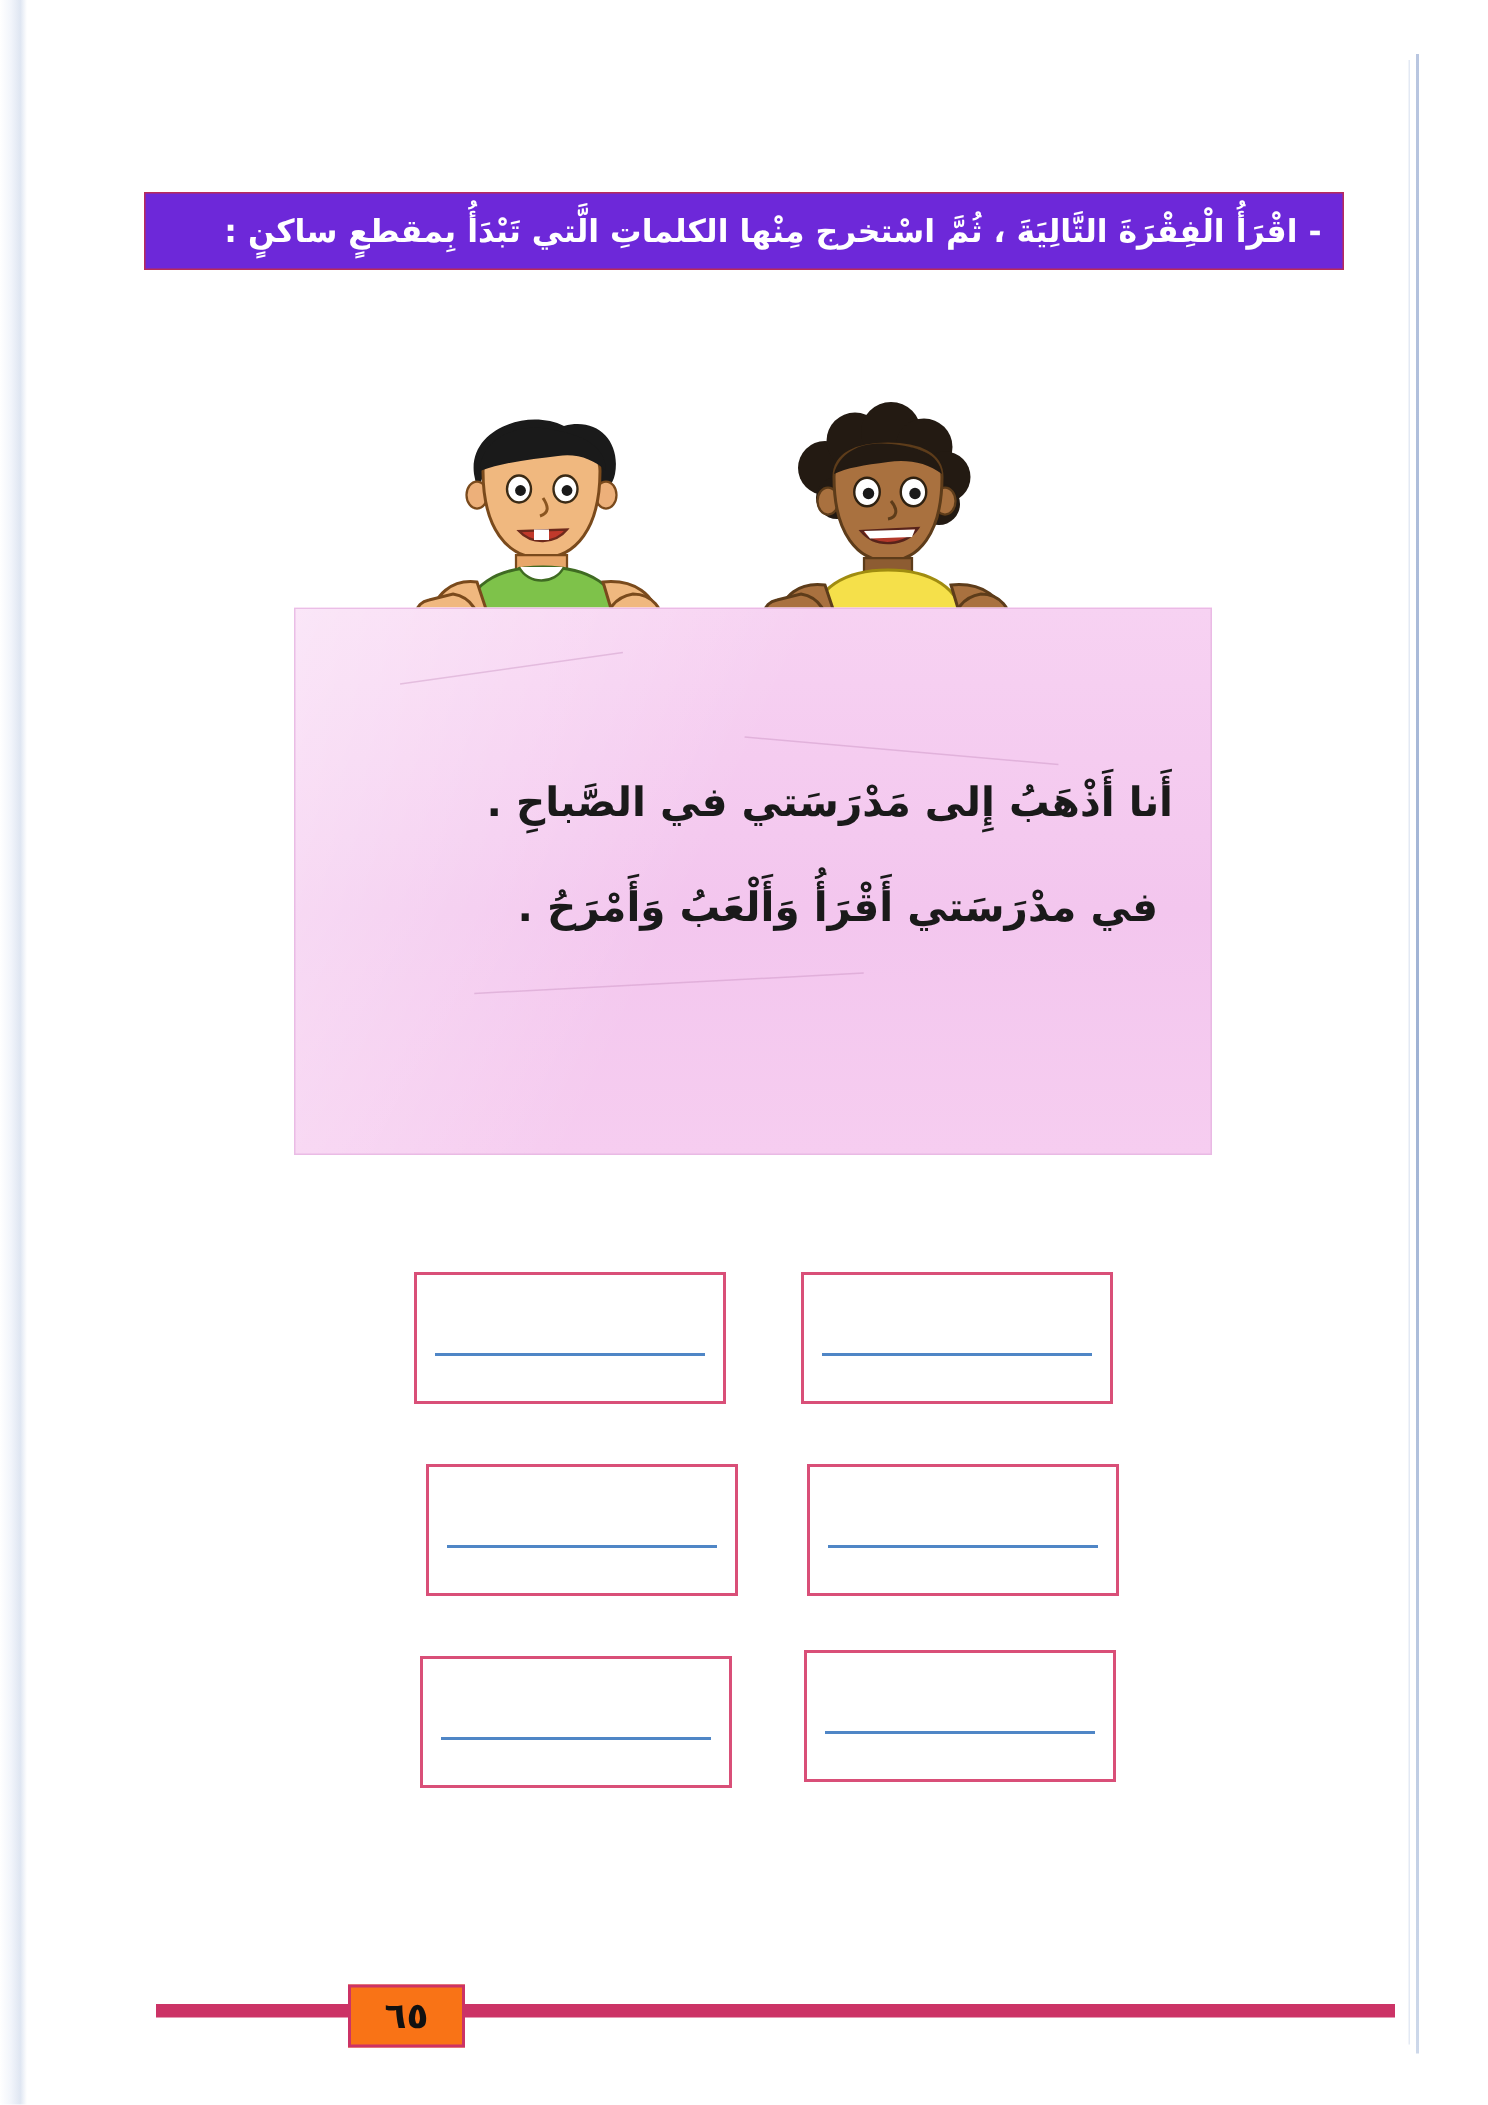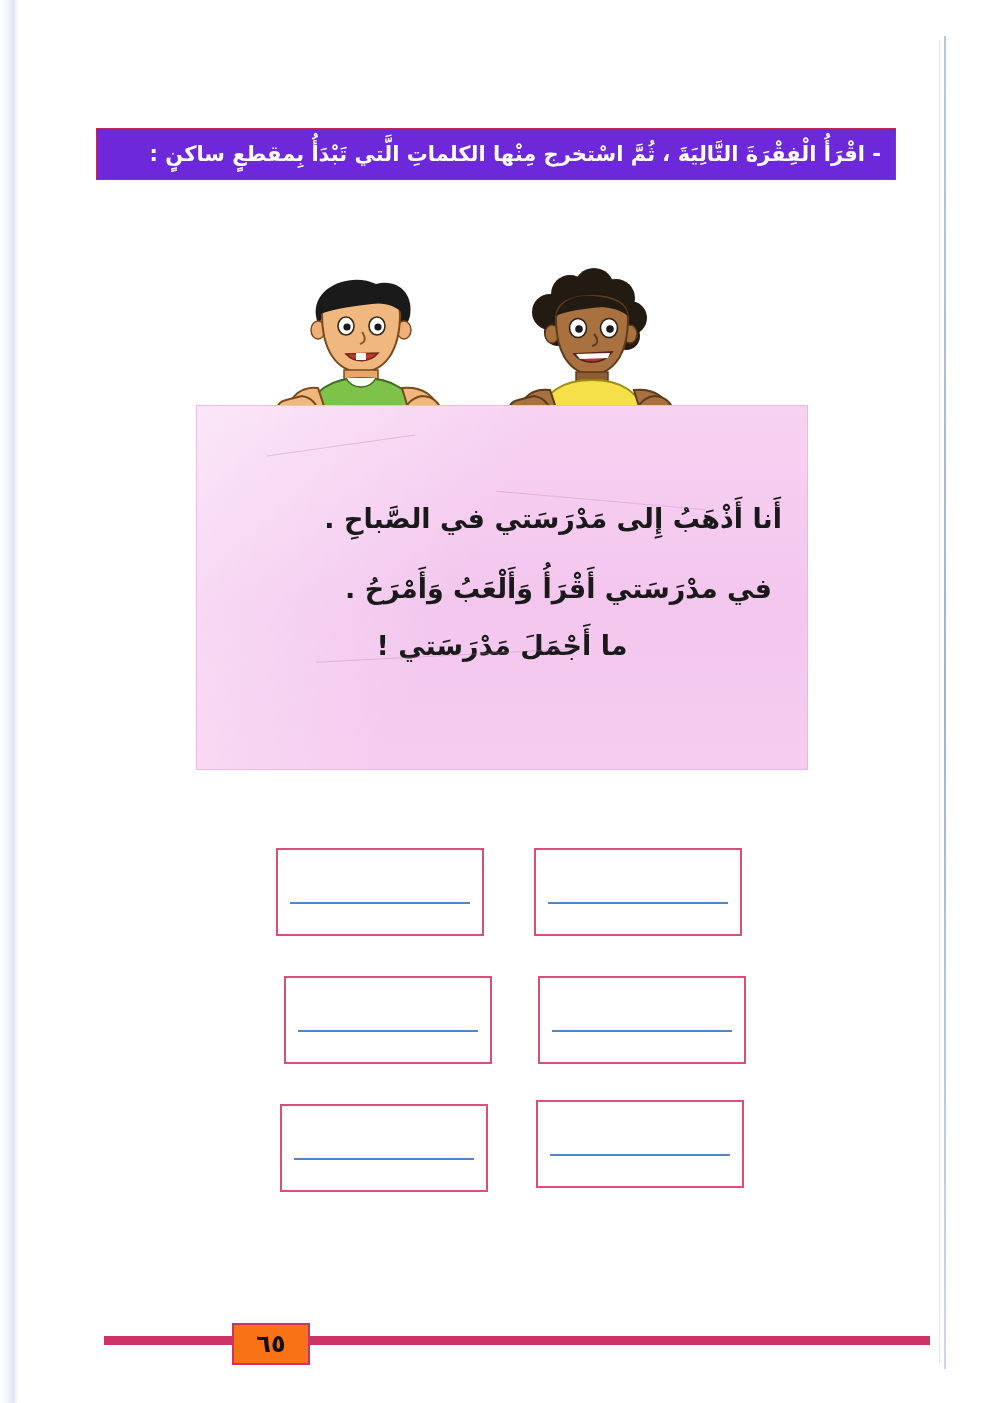--- a/index.html
+++ b/index.html
@@ -275,21 +275,20 @@
   </svg>
 </div>
 
 <div class="passage-card">
   <div class="scratch" style="left:70px; top:40px; width:150px; height:1px; transform:rotate(-8deg);"></div>
   <div class="scratch" style="left:300px; top:95px; width:210px; height:1px; transform:rotate(5deg);"></div>
   <div class="scratch" style="left:120px; top:250px; width:260px; height:1px; transform:rotate(-3deg);"></div>
 
   <div class="passage-line l1">أَنا أَذْهَبُ إِلى مَدْرَسَتي في الصَّباحِ .</div>
   <div class="passage-line l2">في مدْرَسَتي أَقْرَأُ وَأَلْعَبُ وَأَمْرَحُ .</div>
-  <div class="passage-line l3">ما أَجْمَلَ مَدْرَسَتي !</div>
 </div>
 
 <div class="answer-grid">
 
   <div class="answer-row r1">
     <div class="answer-box left">
       <div class="answer-line"></div>
     </div>
     <div class="answer-box right">
       <div class="answer-line"></div>

